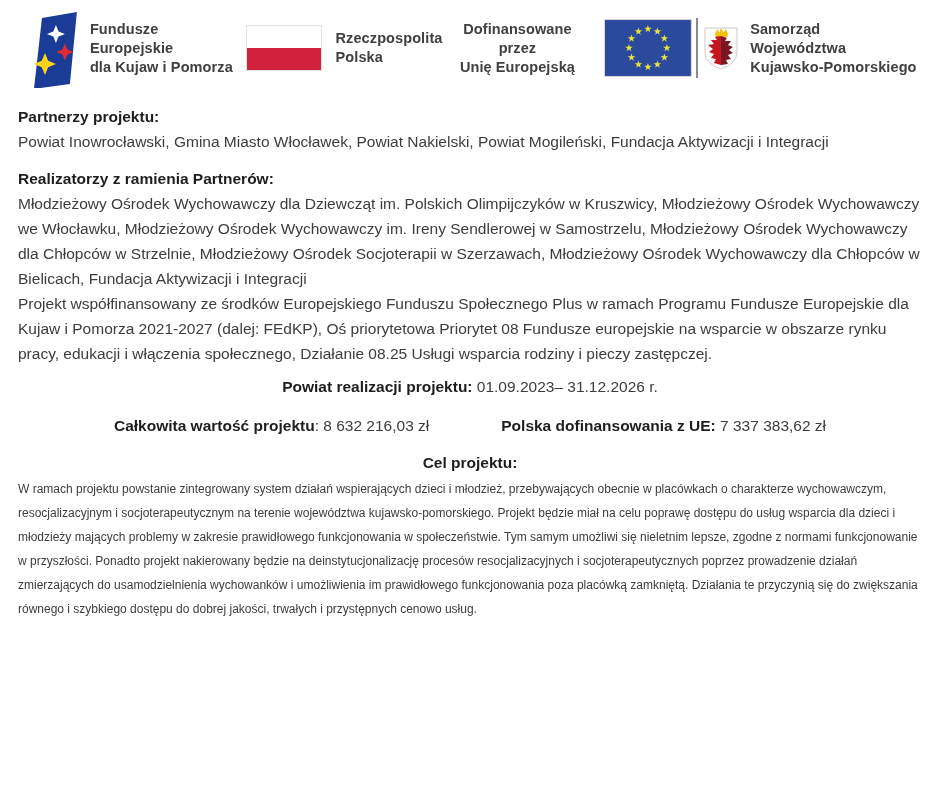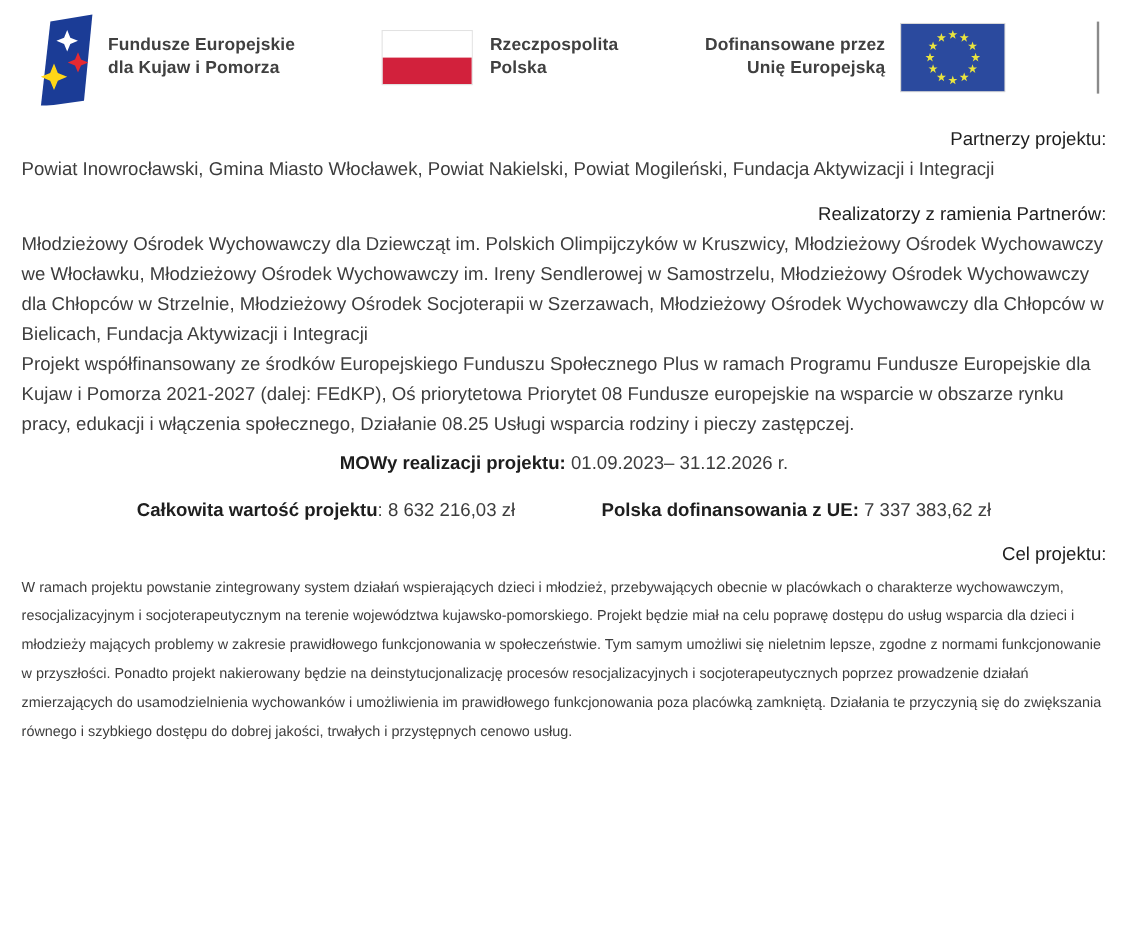--- a/index.html
+++ b/index.html
@@ -15,39 +15,39 @@
     height:90px;
     display:flex; align-items:center;
     padding:6px 20px 0 20px;
     justify-content:space-between;
   }
   .logo-group { display:flex; align-items:center; }
   .logo-text {
     font-size:14.5px; font-weight:700; color:#404040; line-height:19px;
     letter-spacing:.1px;
   }
-  .logo-text.right { text-align:right; }
+  .logo-text.right { text-align:center; }
   .fe-text { margin-left:12px; }
   .pl-flag {
     width:76px; height:46px; border:1px solid #e2e2e2; background:#fff;
     display:flex; flex-direction:column;
   }
   .pl-flag .half { flex:1; }
   .pl-text { margin-left:14px; }
   .eu-text { margin-right:12px; }
   .region-text { margin-left:10px; }
   .header-divider {
     width:2px; height:60px; background:#8a8a8a; margin:0 4px;
   }
   
   .content { padding:0 18px; font-size:15.5px; line-height:25px; }
   .center { text-align:center; }
   b, .bold { font-weight:700; color:#1e1e1e; }
   .intro { margin:8px auto 0; max-width:846px; text-align:center; }
-  .section-heading { margin-top:14px; font-weight:400; color:#1e1e1e;text-align:right; }
+  .section-heading { margin-top:14px; font-weight:700; color:#1e1e1e; }
   .partners-list { margin-top:0; }
   .realizers-heading { margin-top:12px; }
   .funding-par { }
   .period-line { margin-top:8px; }
   .amounts-line {
     margin-top:14px; display:flex; justify-content:center; gap:72px;
   }
   .goal-heading { margin-top:12px; }
   .goal-par { margin-top:2px; font-size:12px; line-height:24px; }
   .hashtags { margin-top:3px; line-height:24px; }
@@ -103,34 +103,46 @@
         <use href="#eustar" x="27.55" y="38.5"></use>
         <use href="#eustar" x="25" y="29"></use>
         <use href="#eustar" x="27.55" y="19.5"></use>
         <use href="#eustar" x="34.5" y="12.55"></use>
       </g>
     </svg>
   </div>
 
   <div class="header-divider"></div>
 
+  <div class="logo-group">
+    <svg width="38" height="47" viewBox="0 0 38 47">
+      <path d="M3,3 h32 v24 q0,12 -16,17 q-16,-5 -16,-17 z" fill="#ffffff" stroke="#cccccc"></path>
+      <polygon points="13,9 15,4 17.5,7.5 19,3 21.5,7.5 24,4 26,9 25.5,12 13.5,12" fill="#f2c10f"></polygon>
+      <polygon points="19,11 13,12 15,15 9,15 12,19 6,20 11,24 7,27 12,29 9,33 14,34 12,38 19,40" fill="#c4161c"></polygon>
+      <polygon points="19,11 25,13 23,16 29,16 26,20 31,22 27,25 31,28 26,30 29,34 24,35 26,39 19,40" fill="#7a1522"></polygon>
+    </svg>
+    <div class="logo-text region-text">
+      <div>Samorząd Województwa</div>
+      <div>Kujawsko-Pomorskiego</div>
+    </div>
+  </div>
 </div>
 
 <div class="content">
 
 
   <p class="section-heading">Partnerzy projektu:</p>
   <p class="partners-list">Powiat Inowrocławski, Gmina Miasto Włocławek, Powiat Nakielski, Powiat Mogileński, Fundacja Aktywizacji i Integracji</p>
 
   <p class="section-heading realizers-heading">Realizatorzy z ramienia Partnerów:</p>
   <p class="realizers-list">Młodzieżowy Ośrodek Wychowawczy dla Dziewcząt im. Polskich Olimpijczyków w Kruszwicy, Młodzieżowy Ośrodek Wychowawczy we Włocławku, Młodzieżowy Ośrodek Wychowawczy im. Ireny Sendlerowej w Samostrzelu, Młodzieżowy Ośrodek Wychowawczy dla Chłopców w Strzelnie, Młodzieżowy Ośrodek Socjoterapii w Szerzawach, Młodzieżowy Ośrodek Wychowawczy dla Chłopców w Bielicach, Fundacja Aktywizacji i Integracji</p>
 
   <p class="funding-par">Projekt współfinansowany ze środków Europejskiego Funduszu Społecznego Plus w ramach Programu Fundusze Europejskie dla Kujaw i Pomorza 2021-2027 (dalej: FEdKP), Oś priorytetowa Priorytet 08 Fundusze europejskie na wsparcie w obszarze rynku pracy, edukacji i włączenia społecznego, Działanie 08.25 Usługi wsparcia rodziny i pieczy zastępczej.</p>
 
-  <p class="center period-line"><b>MOWy realizacji projektu:</b><span> 01.09.2023– 31.12.2026 r.</span></p>
+  <p class="center period-line"><b>Powiat realizacji projektu:</b><span> 01.09.2023– 31.12.2026 r.</span></p>
 
   <div class="amounts-line">
     <span><b>Całkowita wartość projektu</b><span>: 8 632 216,03 zł</span></span>
     <span><b>Polska dofinansowania z UE:</b><span> 7 337 383,62 zł</span></span>
   </div>
 
   <p class="center section-heading goal-heading">Cel projektu:</p>
   <p class="goal-par">W ramach projektu powstanie zintegrowany system działań wspierających dzieci i młodzież, przebywających obecnie w placówkach o charakterze wychowawczym, resocjalizacyjnym i socjoterapeutycznym na terenie województwa kujawsko-pomorskiego. Projekt będzie miał na celu poprawę dostępu do usług wsparcia dla dzieci i młodzieży mających problemy w zakresie prawidłowego funkcjonowania w społeczeństwie. Tym samym umożliwi się nieletnim lepsze, zgodne z normami funkcjonowanie w przyszłości. Ponadto projekt nakierowany będzie na deinstytucjonalizację procesów resocjalizacyjnych i socjoterapeutycznych poprzez prowadzenie działań zmierzających do usamodzielnienia wychowanków i umożliwienia im prawidłowego funkcjonowania poza placówką zamkniętą. Działania te przyczynią się do zwiększania równego i szybkiego dostępu do dobrej jakości, trwałych i przystępnych cenowo usług.</p>
 
 </div>

